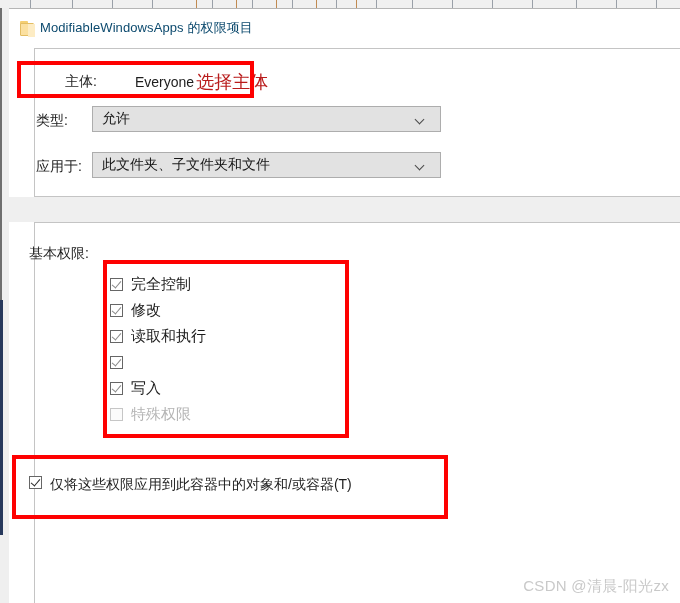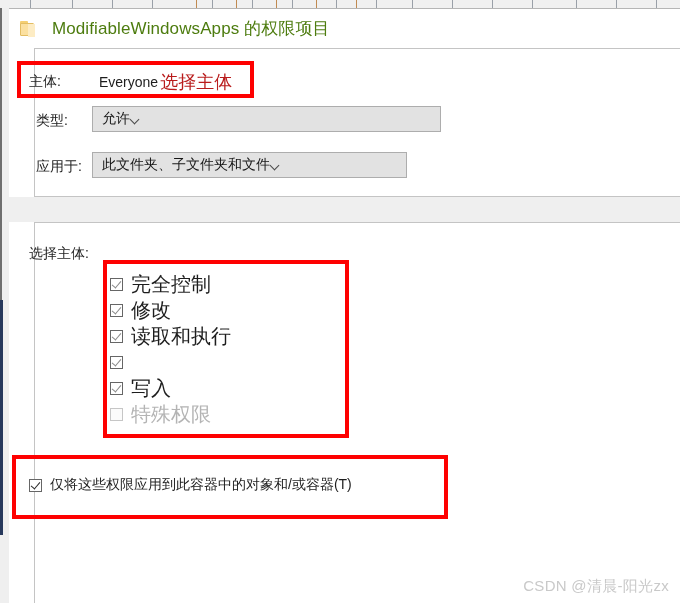--- a/index.html
+++ b/index.html
@@ -86,23 +86,22 @@
     border-radius: 1px;
   }
   .folder-icon .body:after {
     content: "";
     position: absolute;
     left: 7px; top: 0;
     width: 7px; height: 13px;
     background: #fdecc4;
   }
   .dialog-title {
-    margin-left: 12px;
-    font-size: 17px;
-    color: #4d7c0f;
+    font-size: 13px;
+    color: #0c4a6e;
     letter-spacing: 0.1px;
     white-space: nowrap;
   }
 
   
   .panel {
     position: absolute;
     background: #ffffff;
     border: 1px solid #c4c4c4;
     box-sizing: border-box;
@@ -119,20 +118,21 @@
   
   .field-row {
     position: absolute;
     display: flex;
     align-items: center;
     white-space: nowrap;
   }
   .field-label {
     font-size: 14px;
     color: #1d1d1d;
+    margin-left: 36px;
   }
   .subject-row { left: 29px; top: 70px; }
   .subject-row .field-label { width: 70px; }
   .subject-value {
     font-size: 14px;
     color: #1d1d1d;
     margin-right: 2px;
   }
   .subject-link {
     font-size: 18px;
@@ -149,21 +149,21 @@
     white-space: nowrap;
     margin-left: 7px;
   }
   .combo {
     position: absolute;
     background: #e2e2e2;
     border: 1px solid #adadad;
     box-sizing: border-box;
     display: flex;
     align-items: center;
-    justify-content: flex-start;
+    justify-content: space-between;
     padding: 0 14px 0 9px;
     cursor: default;
   }
   .combo-text {
     font-size: 14px;
     color: #161616;
     white-space: nowrap;
   }
   .chev {
     width: 11px; height: 11px;
@@ -176,21 +176,21 @@
     left: 1px; top: 2px;
     width: 6px; height: 6px;
     border-right: 1.4px solid #4a4a4a;
     border-bottom: 1.4px solid #4a4a4a;
     transform: rotate(45deg);
   }
 
   .label-type   { left: 29px; top: 112px; }
   .combo-type   { left: 92px; top: 106px; width: 349px; height: 26px; }
   .label-apply  { left: 29px; top: 158px; }
-  .combo-apply  { left: 92px; top: 152px; width: 315px; height: 26px; }
+  .combo-apply  { left: 92px; top: 152px; width: 349px; height: 26px; }
 
   
   .basic-label {
     position: absolute;
     left: 29px; top: 245px;
     font-size: 14px;
     color: #1d1d1d;
     white-space: nowrap;
   }
   .perm-list {
@@ -224,31 +224,31 @@
   }
   .cb.dark.checked:after {
     border-right-color: #2a2a2a;
     border-bottom-color: #2a2a2a;
   }
   .cb.disabled {
     border-color: #c6c6c6;
     background: #fbfbfb;
   }
   .perm-text {
-    font-size: 20px;
+    font-size: 15px;
     color: #1d1d1d;
   }
   .perm-item.disabled .perm-text { color: #b4b4b4; }
 
   
   .container-row {
     position: absolute;
     left: 29px; top: 476px;
     display: flex;
-    align-items: center;
+    align-items: flex-start;
     white-space: nowrap;
   }
   .container-row .perm-text { font-size: 14px; }
 
   
   .redbox {
     position: absolute;
     border: 4px solid #fe0000;
     box-sizing: border-box;
     pointer-events: none;
@@ -322,21 +322,21 @@
   <span class="combo-text">允许</span>
   <span class="chev"></span>
 </div>
 
 <div class="combo-label label-apply">应用于:</div>
 <div class="combo combo-apply">
   <span class="combo-text">此文件夹、子文件夹和文件</span>
   <span class="chev"></span>
 </div>
 
-<div class="basic-label">选择主体:</div>
+<div class="basic-label">基本权限:</div>
 <div class="perm-list">
   <div class="perm-item">
     <span class="cb checked"></span>
     <span class="perm-text">完全控制</span>
   </div>
   <div class="perm-item">
     <span class="cb checked"></span>
     <span class="perm-text">修改</span>
   </div>
   <div class="perm-item">

